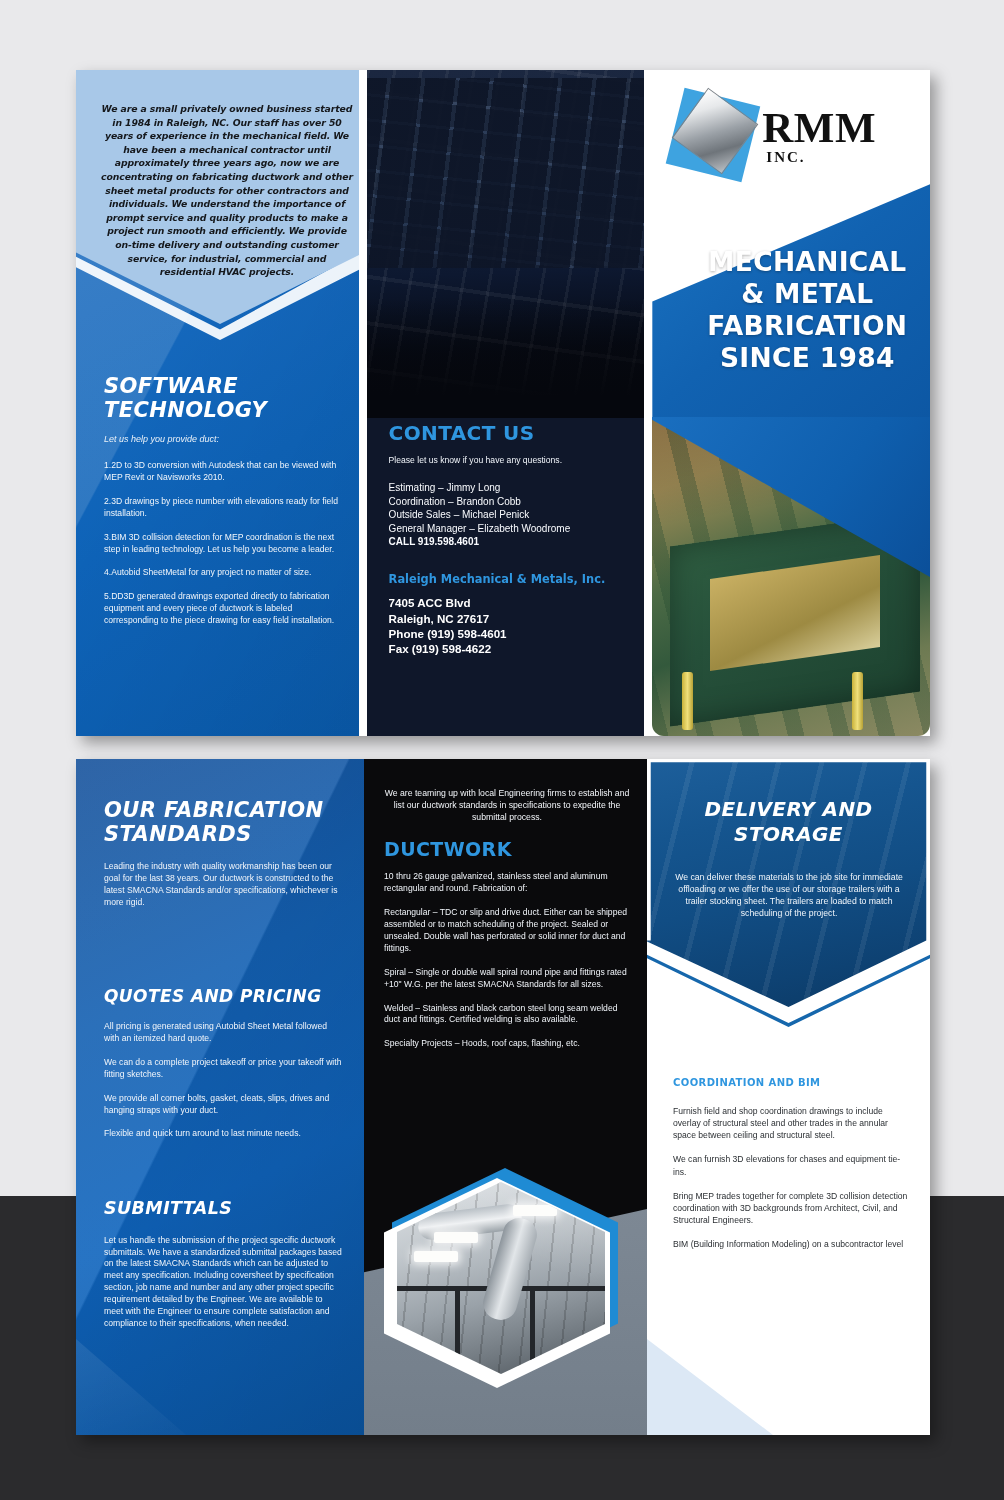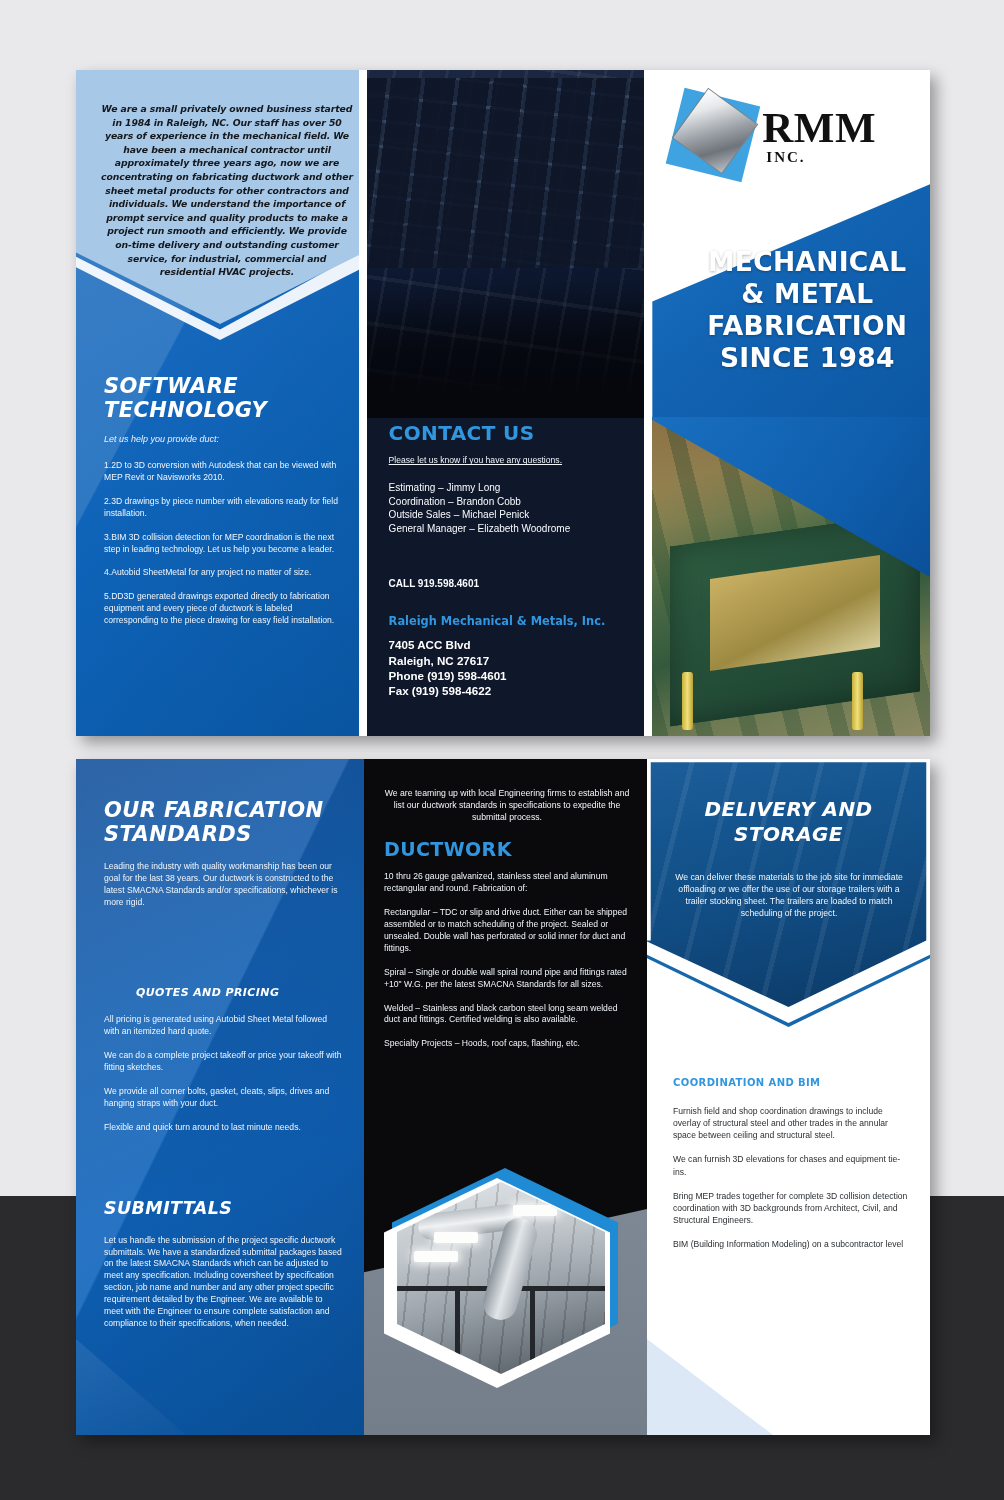--- a/index.html
+++ b/index.html
@@ -123,32 +123,32 @@
     background: linear-gradient(180deg, rgba(4,6,12,0) 0%, #05070d 82%);
   }
   .photo-ceiling .panelgrid {
     position:absolute; left:-10px; top:8px; width:310px; height:190px;
     background:
       repeating-linear-gradient(97deg, rgba(14,22,40,0.85) 0px, rgba(14,22,40,0.85) 30px, rgba(120,150,190,0.10) 30px, rgba(120,150,190,0.10) 34px),
       repeating-linear-gradient(6deg, rgba(10,16,30,0.5) 0px, rgba(10,16,30,0.5) 22px, rgba(130,160,200,0.10) 22px, rgba(130,160,200,0.10) 25px);
   }
   #contact { position: absolute; left: 22px; top: 352px; width: 244px; }
   #contact h2 { font-size: 20px; margin-bottom: 11px; }
-  #contact .lead { margin-bottom: 14px; text-decoration: underline; }
+  #contact .lead { margin-bottom: 14px; }
   #contact .people { margin-bottom: 24px; }
   #contact .people div { font-size: 10px; line-height: 13.4px; color: #fafcff; }
-  #contact .people .call { font-weight: bold; margin-top: 42px; }
+  #contact .people .call { font-weight: bold; }
   #contact .coname {
     color: #2f96df; font-weight: bold; font-size: 11.4px; margin-bottom: 9px;
     font-family: "DejaVu Sans", sans-serif;
   }
   #contact .addr div { font-size: 11.6px; line-height: 15.2px; color: #ffffff; font-weight: bold; }
 
   
-  #front-right { background: #ffffff; }
+  #front-right { background: #ffffff; border-radius: 12px; }
   .logo-wrap { position: absolute; left: 18px; top: 22px; width: 250px; height: 88px; }
   .logo-diamond {
     position: absolute; left: 4px; top: 4px; width: 78px; height: 78px;
     background: #3ea3e0; transform: rotate(14deg);
   }
   .logo-square {
     position: absolute; left: 14px; top: 8px; width: 62px; height: 62px;
     background: linear-gradient(128deg,#ffffff 0%,#e6e8ea 22%,#9ba1a7 52%,#6e747a 74%,#babfc4 100%);
     transform: rotate(36deg);
     border: 1px solid #7c8288;
@@ -217,21 +217,21 @@
   }
   #back-left .wedge {
     position:absolute; left:0; bottom:0; width:110px; height:120px;
     background: linear-gradient(160deg, rgba(255,255,255,0.10), rgba(255,255,255,0.02));
     clip-path: polygon(0% 20%, 100% 100%, 0% 100%);
   }
   .bl-pad { position: absolute; left: 28px; width: 240px; }
   #ofs { top: 40px; }
   #ofs h2 { font-size: 21px; margin-bottom: 15px; }
   #qp { top: 228px; }
-  #qp h2 { font-size: 11px; margin-bottom: 15px; margin-left: 32px; }
+  #qp h2 { font-size: 17px; margin-bottom: 15px; }
   #sub { top: 440px; }
   #sub h2 { font-size: 17.5px; margin-bottom: 16px; }
   .para { margin-bottom: 12px; }
 
   
   #back-mid { background: #0a0a0c; }
   #back-mid .topcopy {
     position: absolute; left: 20px; top: 28px; width: 246px;
     text-align: center; color: #f4f7fb; font-size: 8.7px; line-height: 12.2px;
   }

